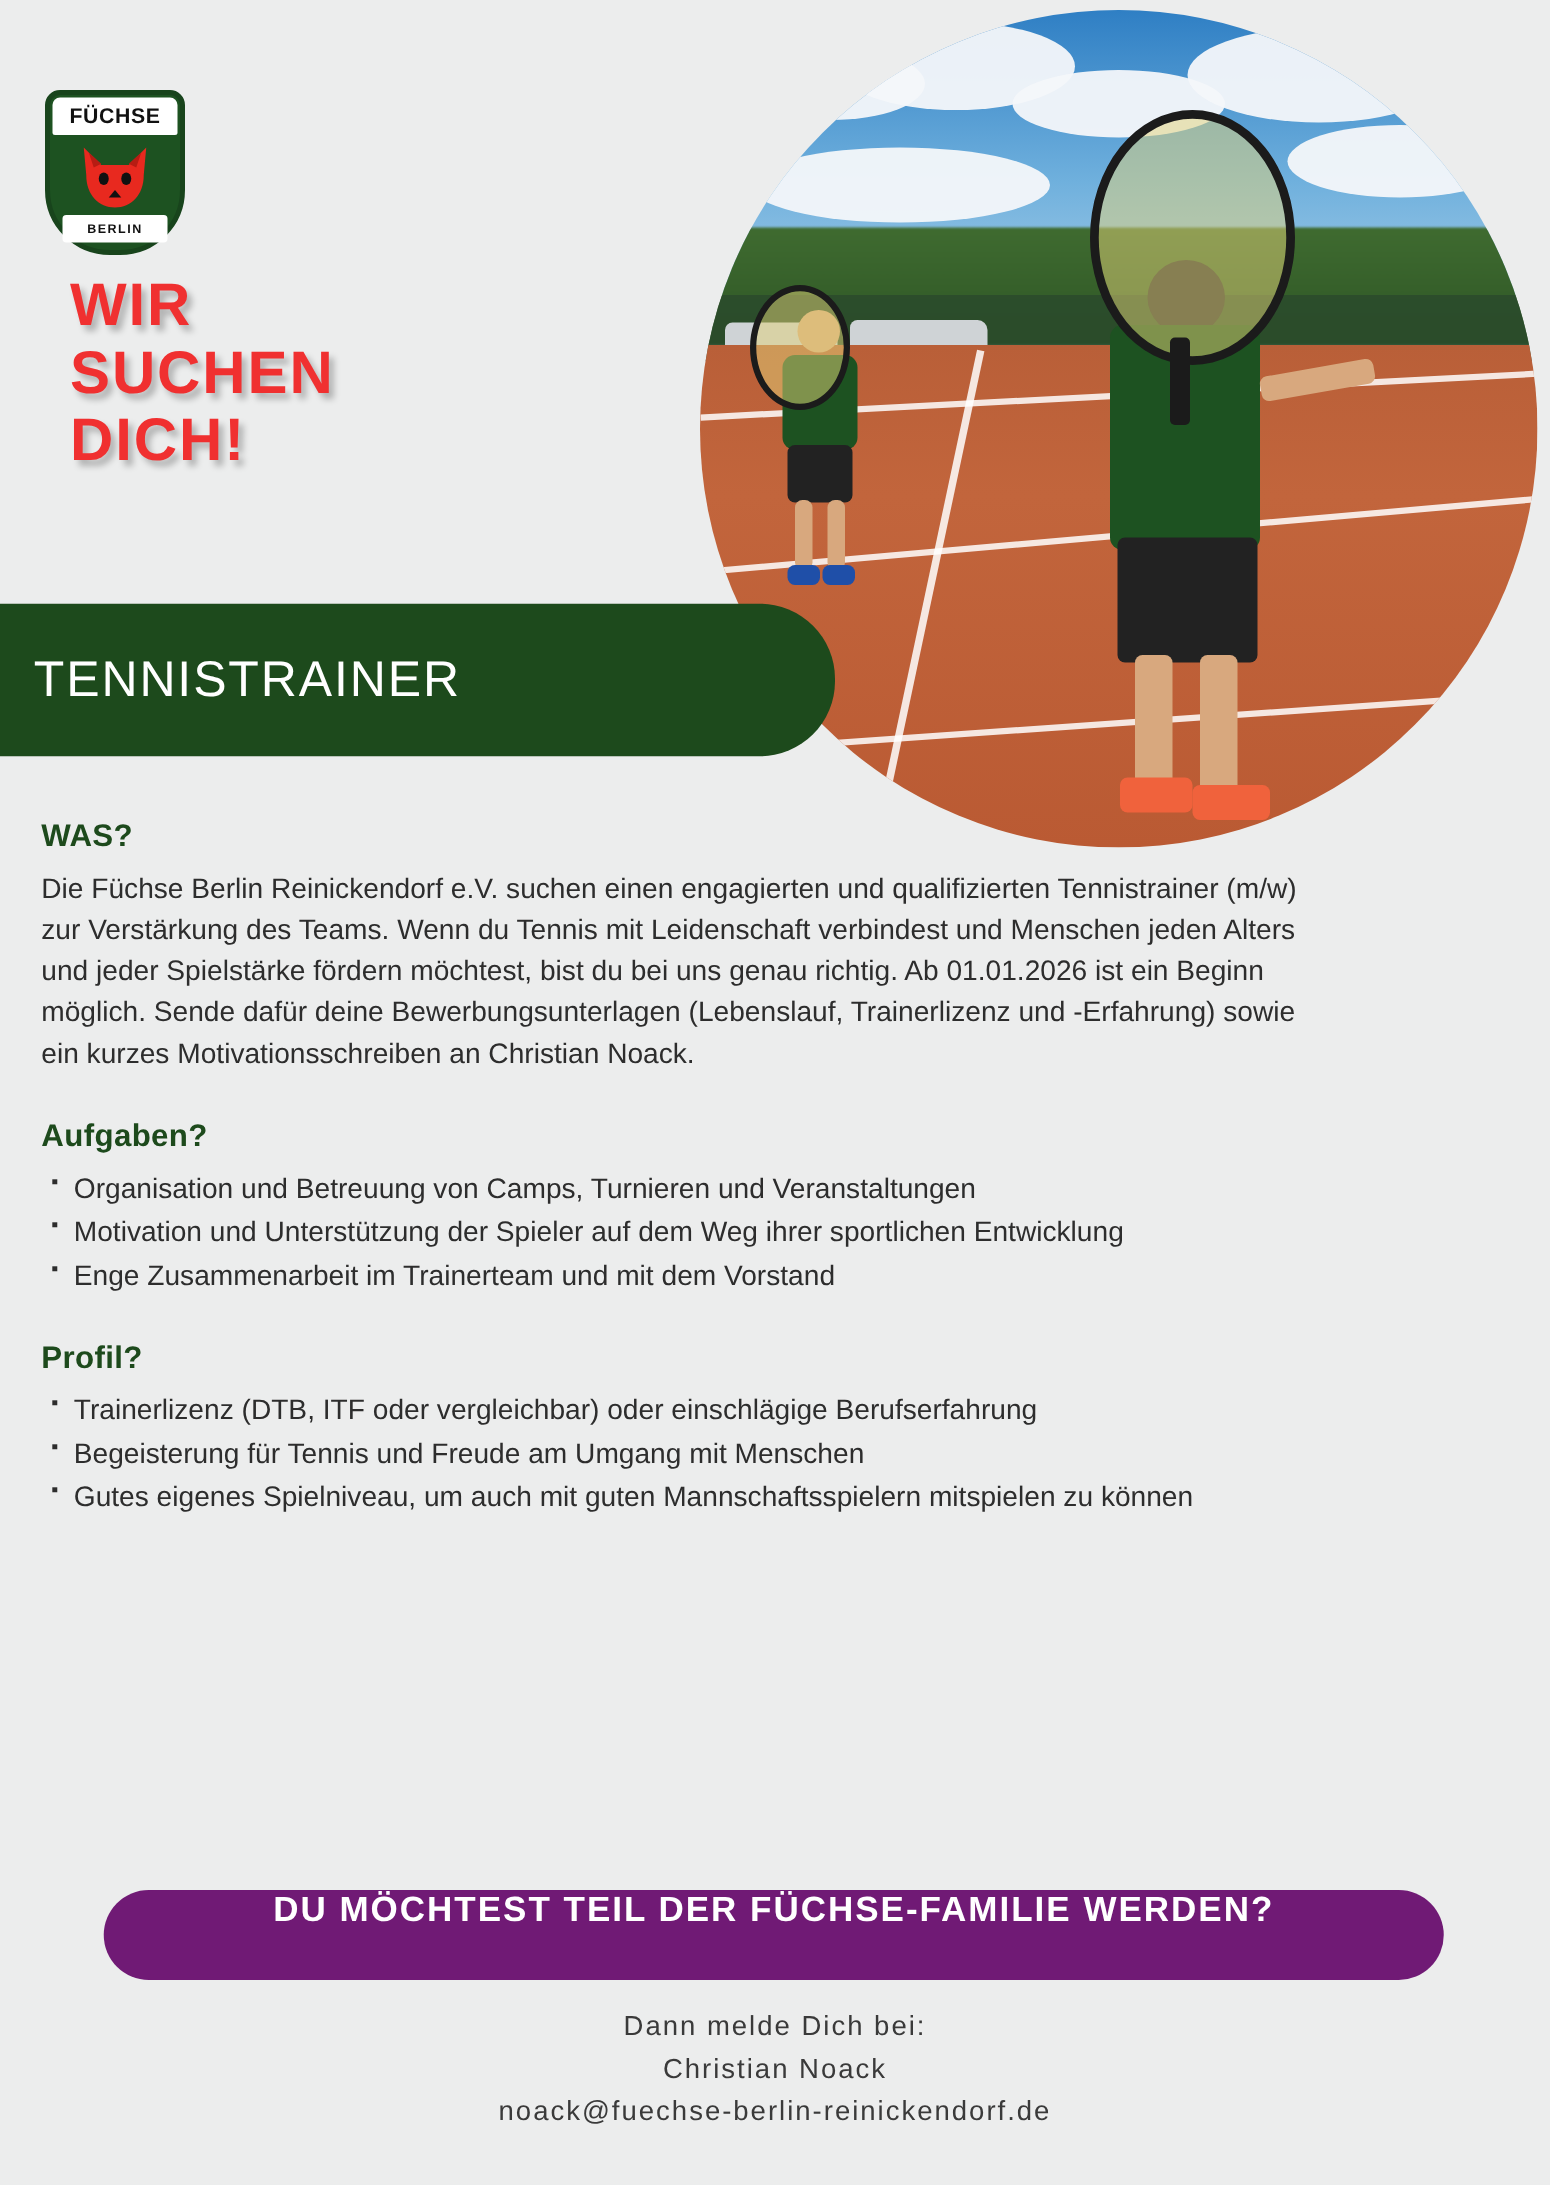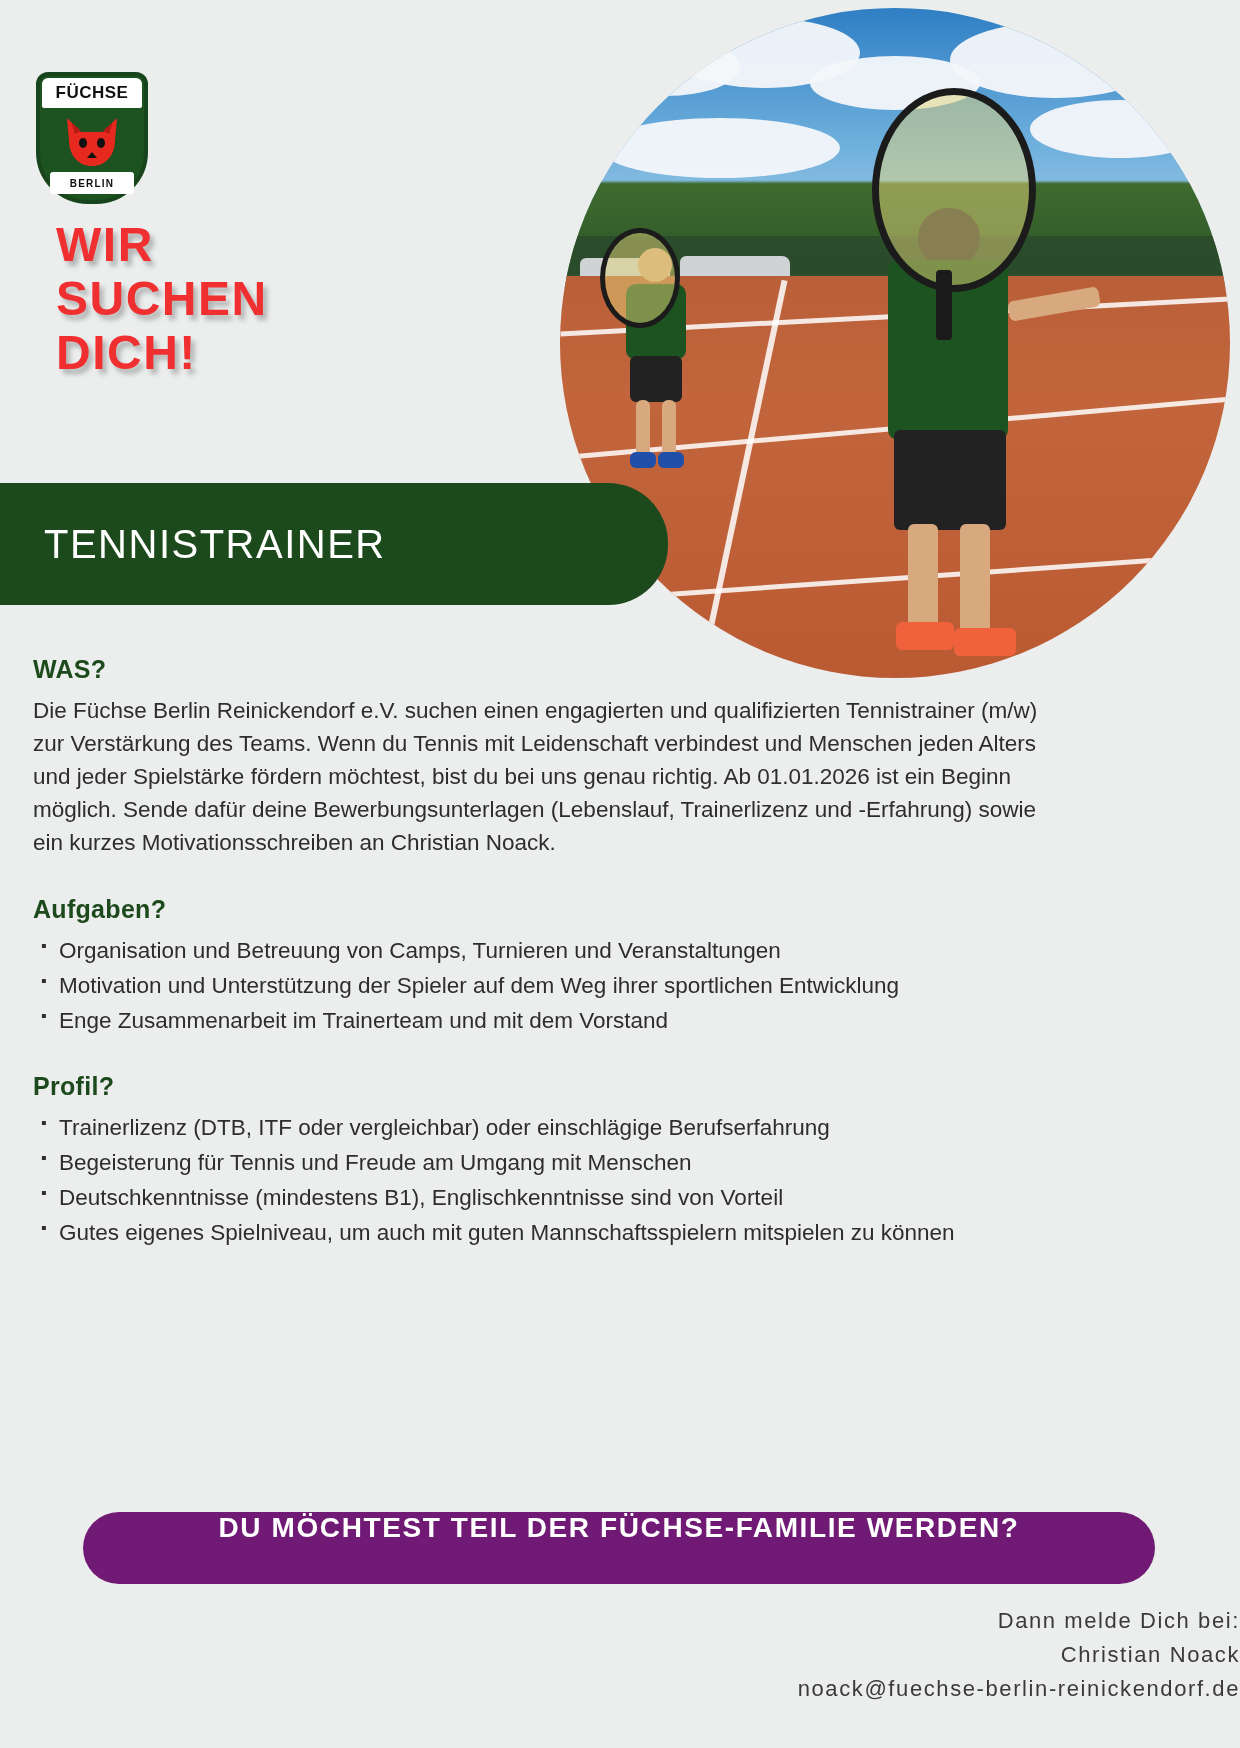--- a/index.html
+++ b/index.html
@@ -210,21 +210,21 @@
     left: 0;
     top: 483px;
     width: 668px;
     height: 122px;
     background: #1d4a1c;
     border-radius: 0 60px 60px 0;
     display: flex;
     align-items: center;
   }
   .title-bar span {
-    margin-left: 44px;
+    margin-left: 27px;
     color: #ffffff;
     font-size: 40px;
     letter-spacing: 1.5px;
     font-weight: 400;
   }
 
   
   .content {
     position: absolute;
     left: 33px;
@@ -292,21 +292,21 @@
     font-size: 28px;
     font-weight: 700;
     letter-spacing: 1.6px;
   }
 
   .footer {
     position: absolute;
     left: 0;
     right: 0;
     top: 1604px;
-    text-align: right;
+    text-align: center;
     color: #3a3a3a;
     font-size: 22px;
     letter-spacing: 1.6px;
     line-height: 1.55;
   }
 </style>
 </head>
 <body>
 
 <div class="header">
@@ -400,21 +400,20 @@
     <li>Motivation und Unterstützung der Spieler auf dem Weg ihrer sportlichen Entwicklung</li>
     <li>Enge Zusammenarbeit im Trainerteam und mit dem Vorstand</li>
   </ul>
 
   <div class="gap-b"></div>
 
   <h2 class="sec">Profil?</h2>
   <ul class="bullets">
     <li>Trainerlizenz (DTB, ITF oder vergleichbar) oder einschlägige Berufserfahrung</li>
     <li>Begeisterung für Tennis und Freude am Umgang mit Menschen</li>
-    <li>Deutschkenntnisse (mindestens B1), Englischkenntnisse sind von Vorteil</li>
     <li>Gutes eigenes Spielniveau, um auch mit guten Mannschaftsspielern mitspielen zu können</li>
   </ul>
 </div>
 
 <div class="cta">
   <span>DU MÖCHTEST TEIL DER FÜCHSE-FAMILIE WERDEN?</span>
 </div>
 
 <div class="footer">
   <div>Dann melde Dich bei:</div>

